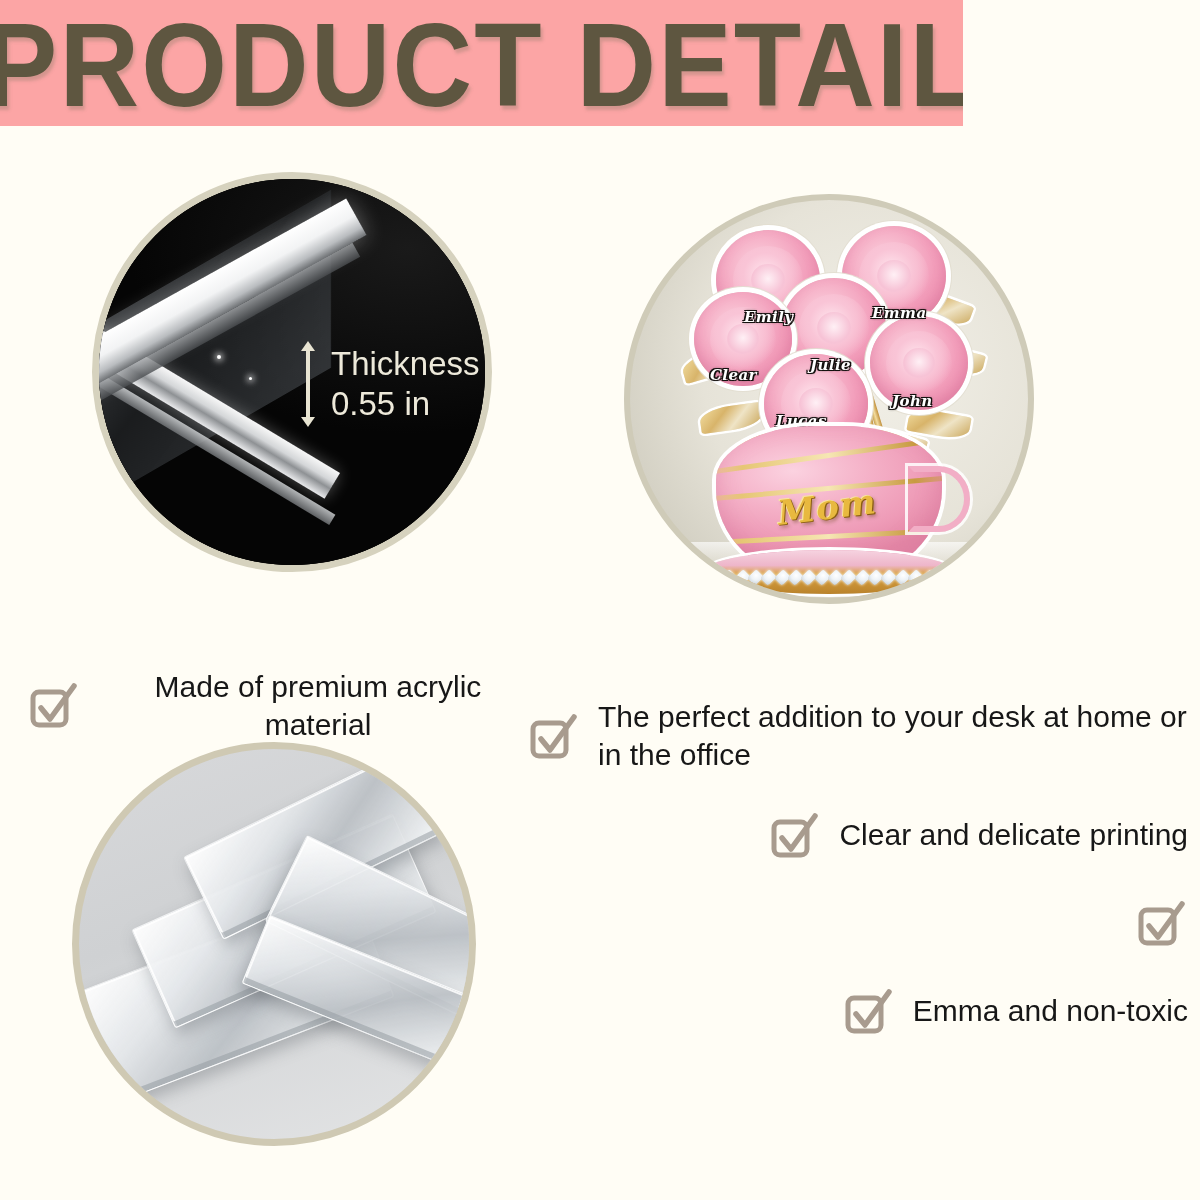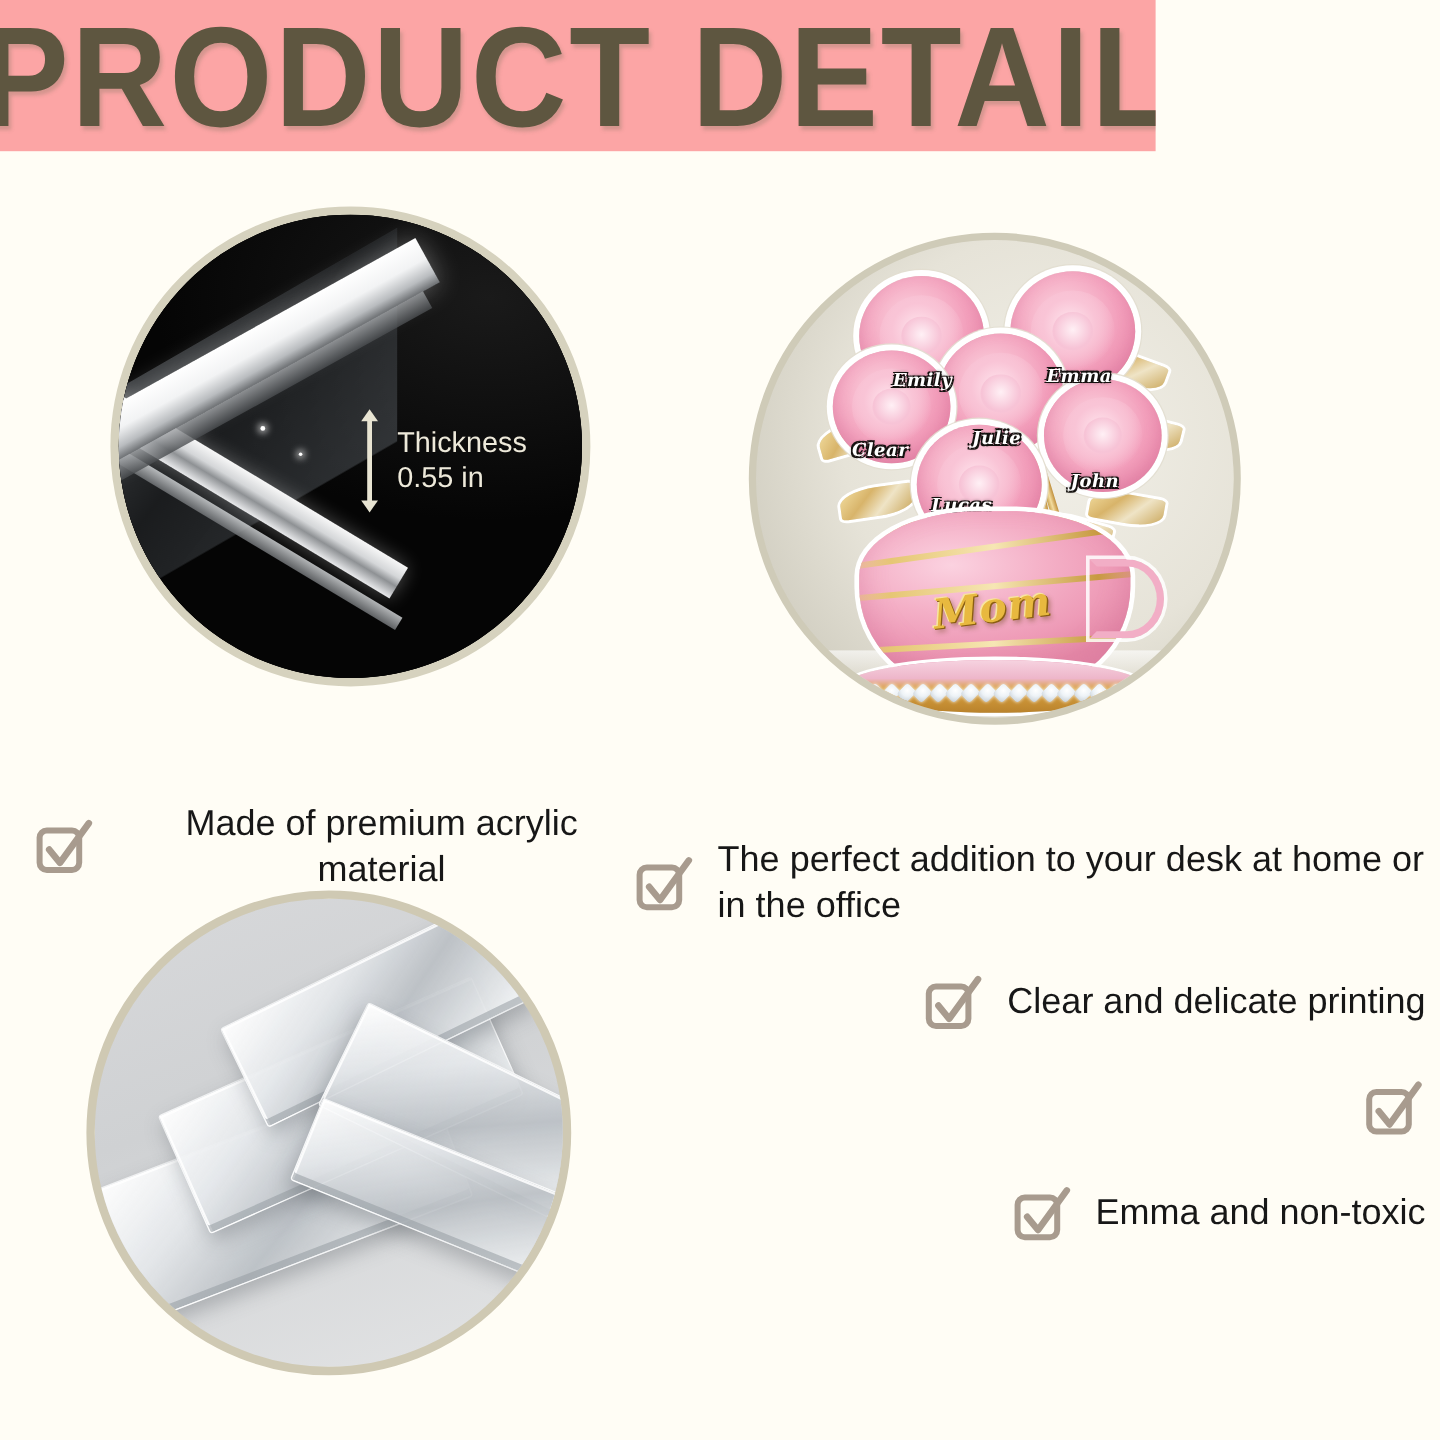--- a/index.html
+++ b/index.html
@@ -140,21 +140,21 @@
     left: 2px;
     width: 0; height: 0;
     border-left: 7px solid transparent;
     border-right: 7px solid transparent;
   }
   .arrow-vert .head-up { top: 0; border-bottom: 10px solid #E8E4D2; }
   .arrow-vert .head-dn { bottom: 0; border-top: 10px solid #E8E4D2; }
 
   .thickness-text {
     color: #EDE9DA;
-    font-size: 24px;
+    font-size: 33px;
     line-height: 1.22;
     font-weight: 400;
     white-space: nowrap;
   }
 
   
   #circle-product {
     left: 624px; top: 194px;
     width: 410px; height: 410px;
     border: 6px solid #CFCBB8;

